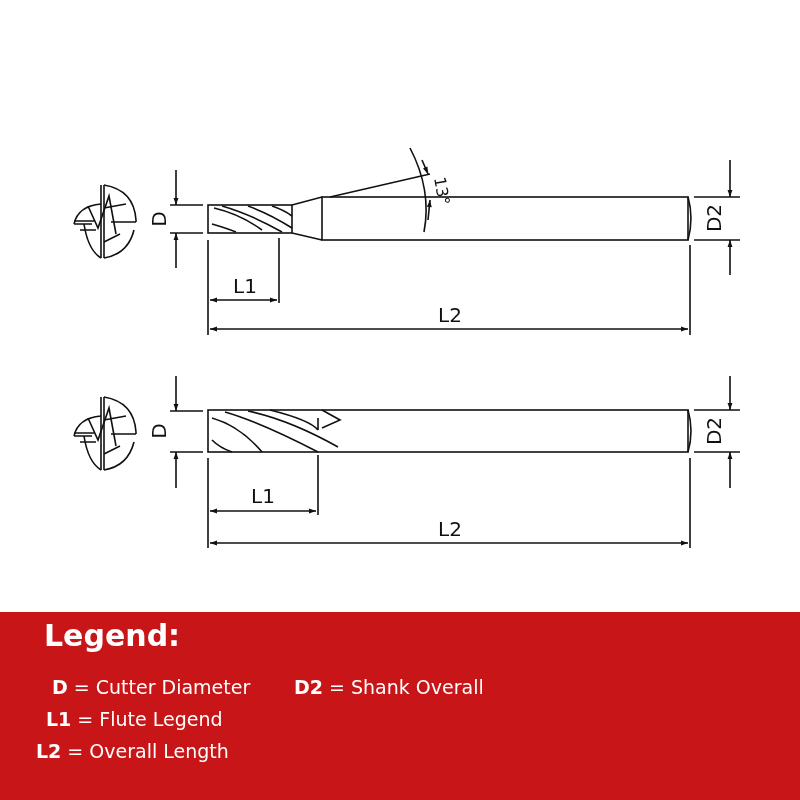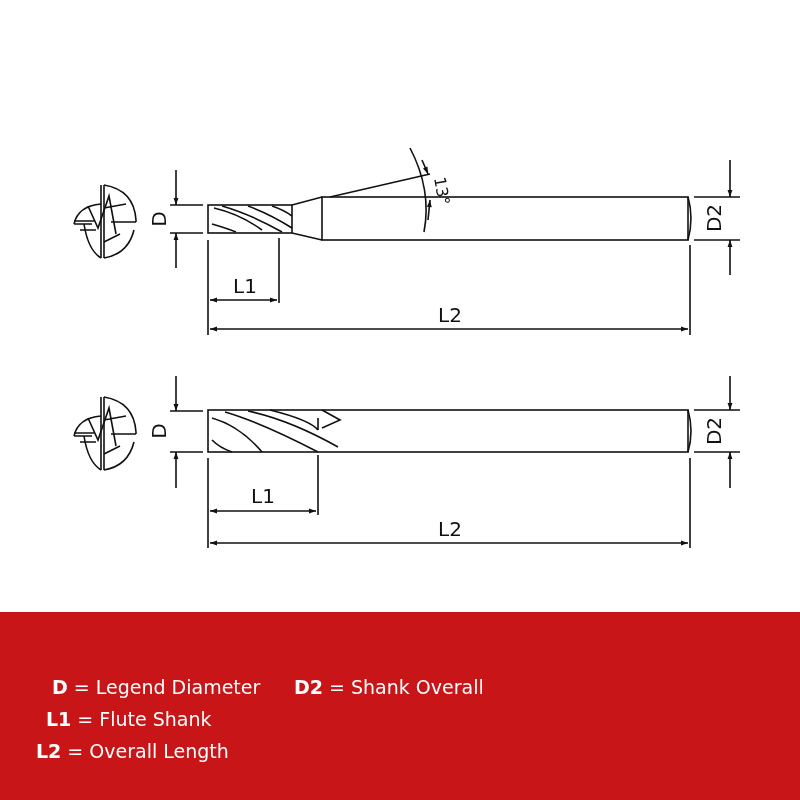--- a/index.html
+++ b/index.html
@@ -102,26 +102,27 @@
     <line x1="690" y1="458" x2="690" y2="548"></line>
     <line x1="210" y1="543" x2="688" y2="543" marker-end="url(#arr)" marker-start="url(#arr)"></line>
   </g>
   <text class="dimtext" transform="translate(166,431) rotate(-90)" text-anchor="middle">D</text>
   <text class="dimtext" transform="translate(721,431) rotate(-90)" text-anchor="middle">D2</text>
   <text class="dimtext" x="263" y="503" text-anchor="middle">L1</text>
   <text class="dimtext" x="450" y="536" text-anchor="middle">L2</text>
 </svg>
 
 <div class="legend">
+  <div class="legend-title">Legend:</div>
 
   <div class="legend-item" style="left:52px; top:64px;">
-    <b>D</b><span> = </span><span>Legend Diameter</span>
+    <b>D</b><span> = </span><span>Cutter Diameter</span>
   </div>
   <div class="legend-item" style="left:294px; top:64px;">
     <b>D2</b><span> = </span><span>Shank Overall</span>
   </div>
   <div class="legend-item" style="left:46px; top:96px;">
-    <b>L1</b><span> = </span><span>Flute Shank</span>
+    <b>L1</b><span> = </span><span>Flute Legend</span>
   </div>
   <div class="legend-item" style="left:36px; top:128px;">
     <b>L2</b><span> = </span><span>Overall Length</span>
   </div>
 </div>
 
 </body></html>

